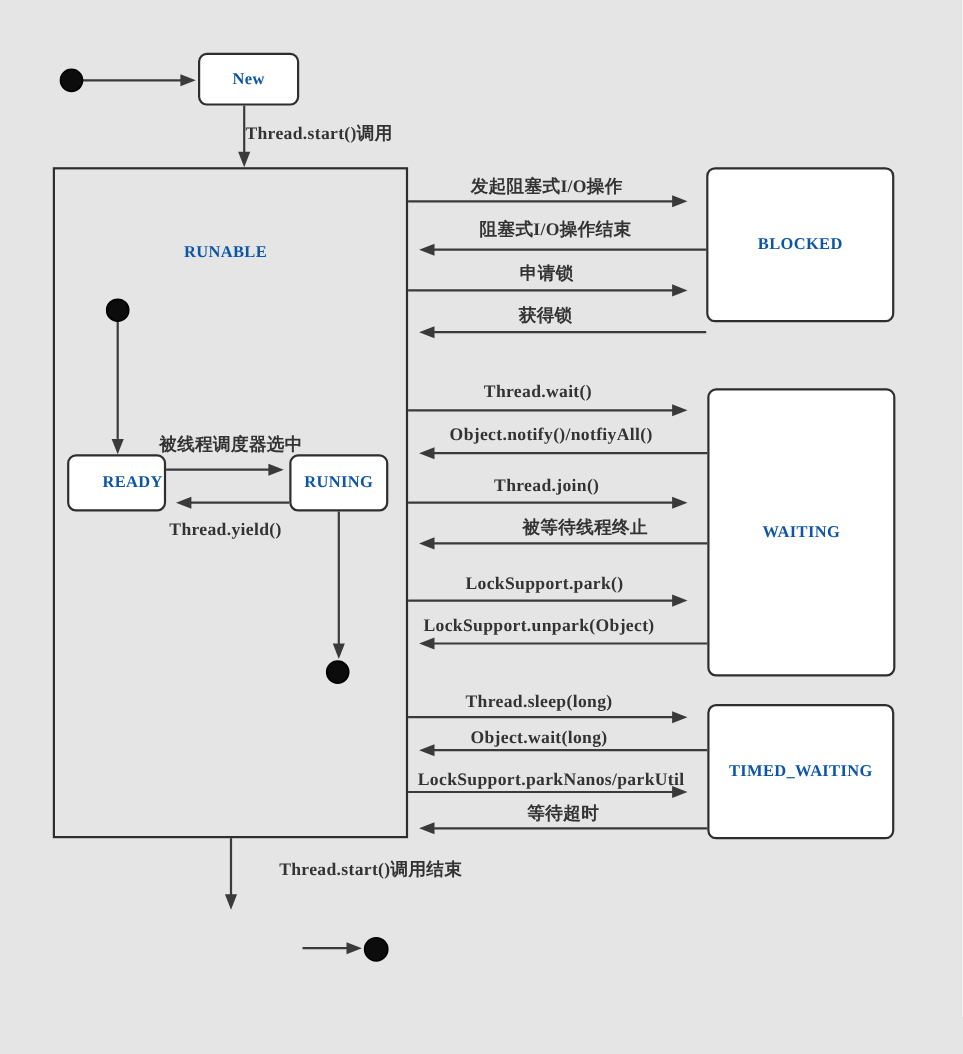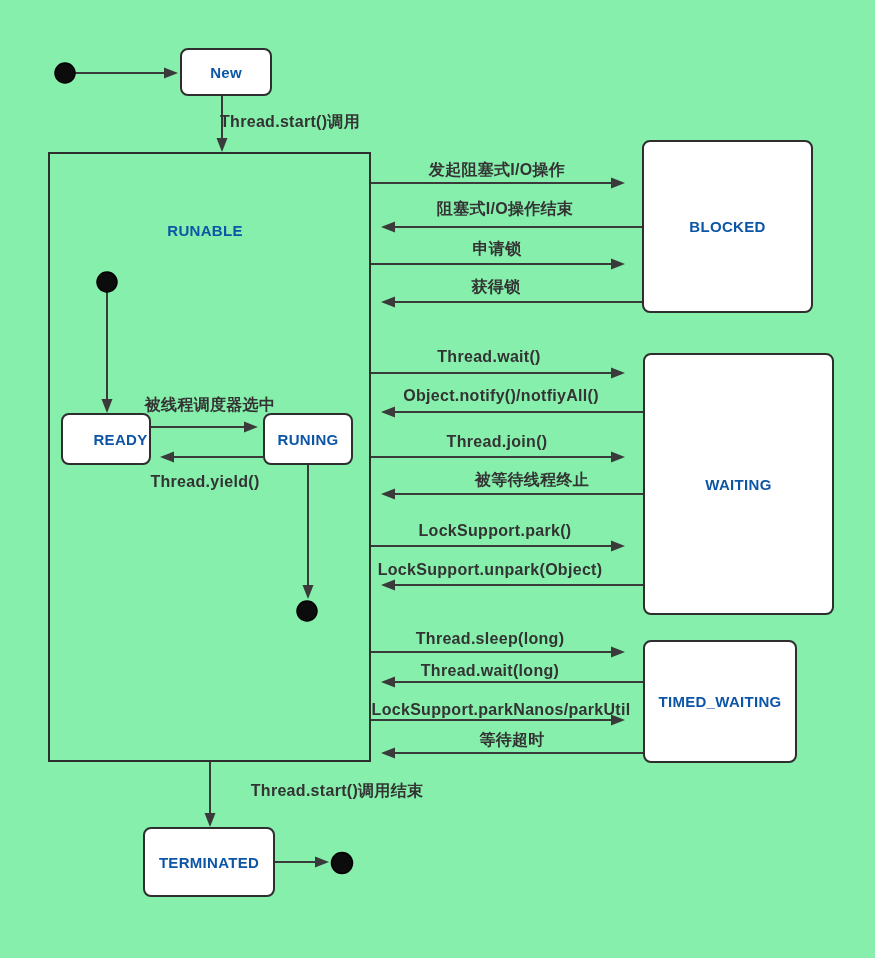--- a/index.html
+++ b/index.html
@@ -4,22 +4,22 @@
 <style>
   html, body {
     margin: 0;
     padding: 0;
     background: #ffffff;
   }
   #canvas {
     position: relative;
     width: 875px;
     height: 958px;
-    background: #86efac;
-    font-family: Liberation Sans, sans-serif;
+    background: #e5e5e5;
+    font-family: Liberation Serif, serif;
     overflow: hidden;
   }
   svg.wires {
     position: absolute;
     left: 0; top: 0;
     width: 875px; height: 958px;
     z-index: 2;
     pointer-events: none;
   }
   .state-box {
@@ -88,35 +88,32 @@
   <span class="floating-state-label" style="left:205px; top:230px;">RUNABLE</span>
 
   <div class="state-box" style="left:61px; top:413px; width:90px; height:52px;padding-left:29px;">
     <span class="state-label">READY</span>
   </div>
 
   <div class="state-box" style="left:263px; top:413px; width:90px; height:52px;">
     <span class="state-label">RUNING</span>
   </div>
 
-  <div class="state-box" style="left:642px; top:140px; width:171px; height:173px;">
+  <div class="state-box" style="left:642px; top:152px; width:171px; height:141px;">
     <span class="state-label">BLOCKED</span>
   </div>
 
-  <div class="state-box" style="left:643px; top:353px; width:191px; height:262px;">
+  <div class="state-box" style="left:643px; top:353px; width:171px; height:262px;">
     <span class="state-label">WAITING</span>
   </div>
 
-  <div class="state-box" style="left:643px; top:640px; width:154px; height:123px;justify-content:center;">
+  <div class="state-box" style="left:643px; top:640px; width:170px; height:123px;justify-content:center;">
     <span class="state-label">TIMED_WAITING</span>
   </div>
 
-  <div class="state-box" style="left:143px; top:827px; width:132px; height:70px;">
-    <span class="state-label">TERMINATED</span>
-  </div>
 
   <svg class="wires" viewBox="0 0 875 958">
 
     <g>
       <line class="wire" x1="75" y1="73" x2="166" y2="73"></line>
       <polygon class="head" points="178,73 164,67.5 164,78.5"></polygon>
     </g>
 
     <g>
       <line class="wire" x1="222" y1="96" x2="222" y2="140"></line>
@@ -222,21 +219,21 @@
   <span class="transition-label" style="left:496px; top:287px;">获得锁</span>
 
   <span class="transition-label" style="left:489px; top:357px;">Thread.wait()</span>
   <span class="transition-label" style="left:501px; top:396px;">Object.notify()/notfiyAll()</span>
   <span class="transition-label" style="left:497px; top:442px;">Thread.join()</span>
   <span class="transition-label" style="left:496px; top:480px;margin-left:36px;">被等待线程终止</span>
   <span class="transition-label" style="left:495px; top:531px;">LockSupport.park()</span>
   <span class="transition-label" style="left:482px; top:570px;padding-left:16px;">LockSupport.unpark(Object)</span>
 
   <span class="transition-label" style="left:490px; top:639px;">Thread.sleep(long)</span>
-  <span class="transition-label" style="left:490px; top:671px;">Thread.wait(long)</span>
+  <span class="transition-label" style="left:490px; top:671px;">Object.wait(long)</span>
   <span class="transition-label" style="left:501px; top:710px;">LockSupport.parkNanos/parkUtil</span>
   <span class="transition-label" style="left:512px; top:740px;">等待超时</span>
 
   <span class="transition-label" style="left:210px; top:405px;">被线程调度器选中</span>
   <span class="transition-label" style="left:205px; top:482px;">Thread.yield()</span>
 
   <span class="transition-label" style="left:293px; top:791px;margin-left:44px;">Thread.start()调用结束</span>
 
 </div>
 

